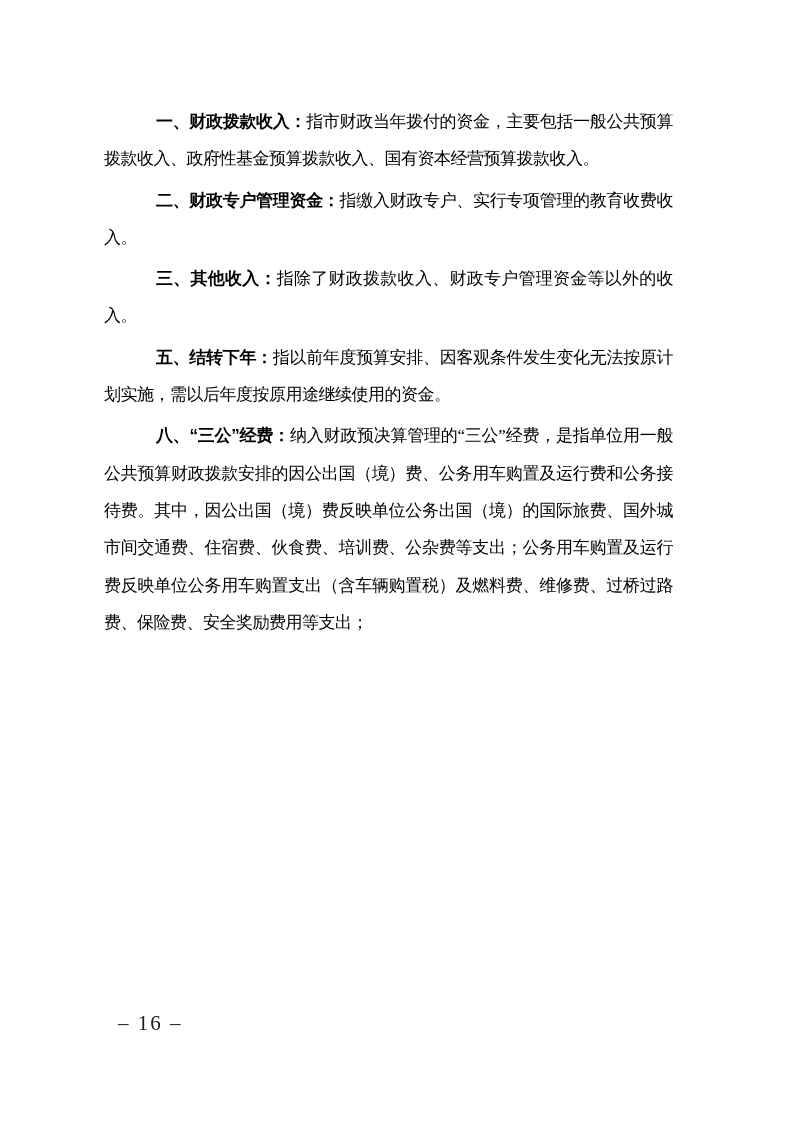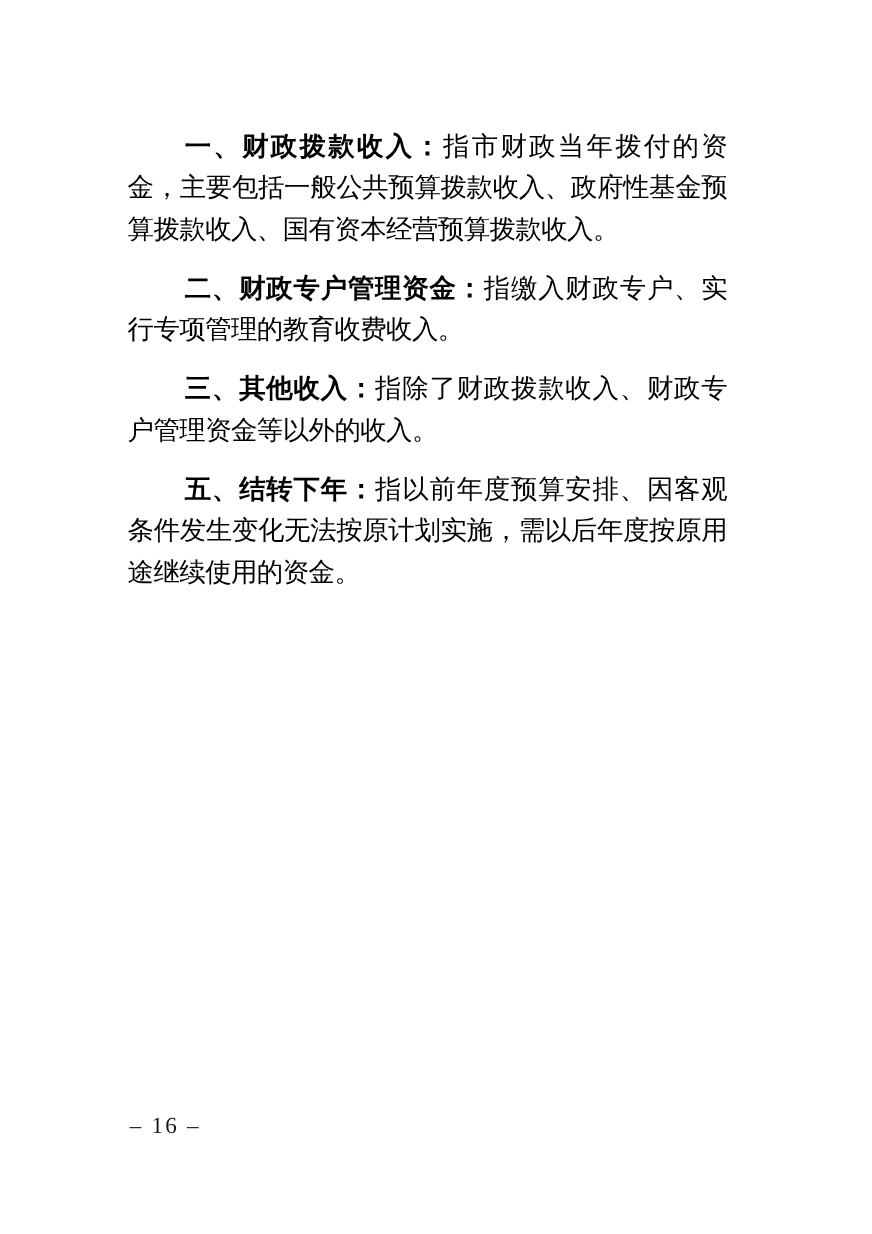--- a/index.html
+++ b/index.html
@@ -16,23 +16,23 @@
     color: #000000;
     font-family: "Liberation Serif", serif;
   }
   .content {
     position: absolute;
     left: 100px;
     top: 99px;
     width: 577px;
   }
   .para {
-    margin: 16px;
+    margin: 4px;
     padding: 0;
-    font-size: 24px;
+    font-size: 17px;
     line-height: 37.3px;
     letter-spacing: -0.5px;
     text-align: justify;
     text-justify: inter-character;
     text-indent: 52px;
     color: #000000;
     font-family: "Liberation Serif", serif;
   }
   .lead {
     font-family: "Liberation Sans", sans-serif;
@@ -62,17 +62,18 @@
 
     <p class="para"><span class="lead">二、财政专户管理资金：</span><span class="defn">指缴入财政专户、实行专项管理的教育收费收入。</span></p>
 
     <p class="para"><span class="lead">三、其他收入：</span><span class="defn">指除了财政拨款收入、财政专户管理资金等以外的收入。</span></p>
 
 
     <p class="para"><span class="lead">五、结转下年：</span><span class="defn">指以前年度预算安排、因客观条件发生变化无法按原计划实施，需以后年度按原用途继续使用的资金。</span></p>
 
 
 
+    <p class="para"><span class="lead">八、“三公”经费：</span><span class="defn">纳入财政预决算管理的“三公”经费，是指单位用一般公共预算财政拨款安排的因公出国（境）费、公务用车购置及运行费和公务接待费。其中，因公出国（境）费反映单位公务出国（境）的国际旅费、国外城市间交通费、住宿费、伙食费、培训费、公杂费等支出；公务用车购置及运行费反映单位公务用车购置支出（含车辆购置税）及燃料费、维修费、过桥过路费、保险费、安全奖励费用等支出；</span></p>
 
   </div>
 
   <div class="footer-pagenum">– 16 –</div>
 </div>
 
 </body></html>

